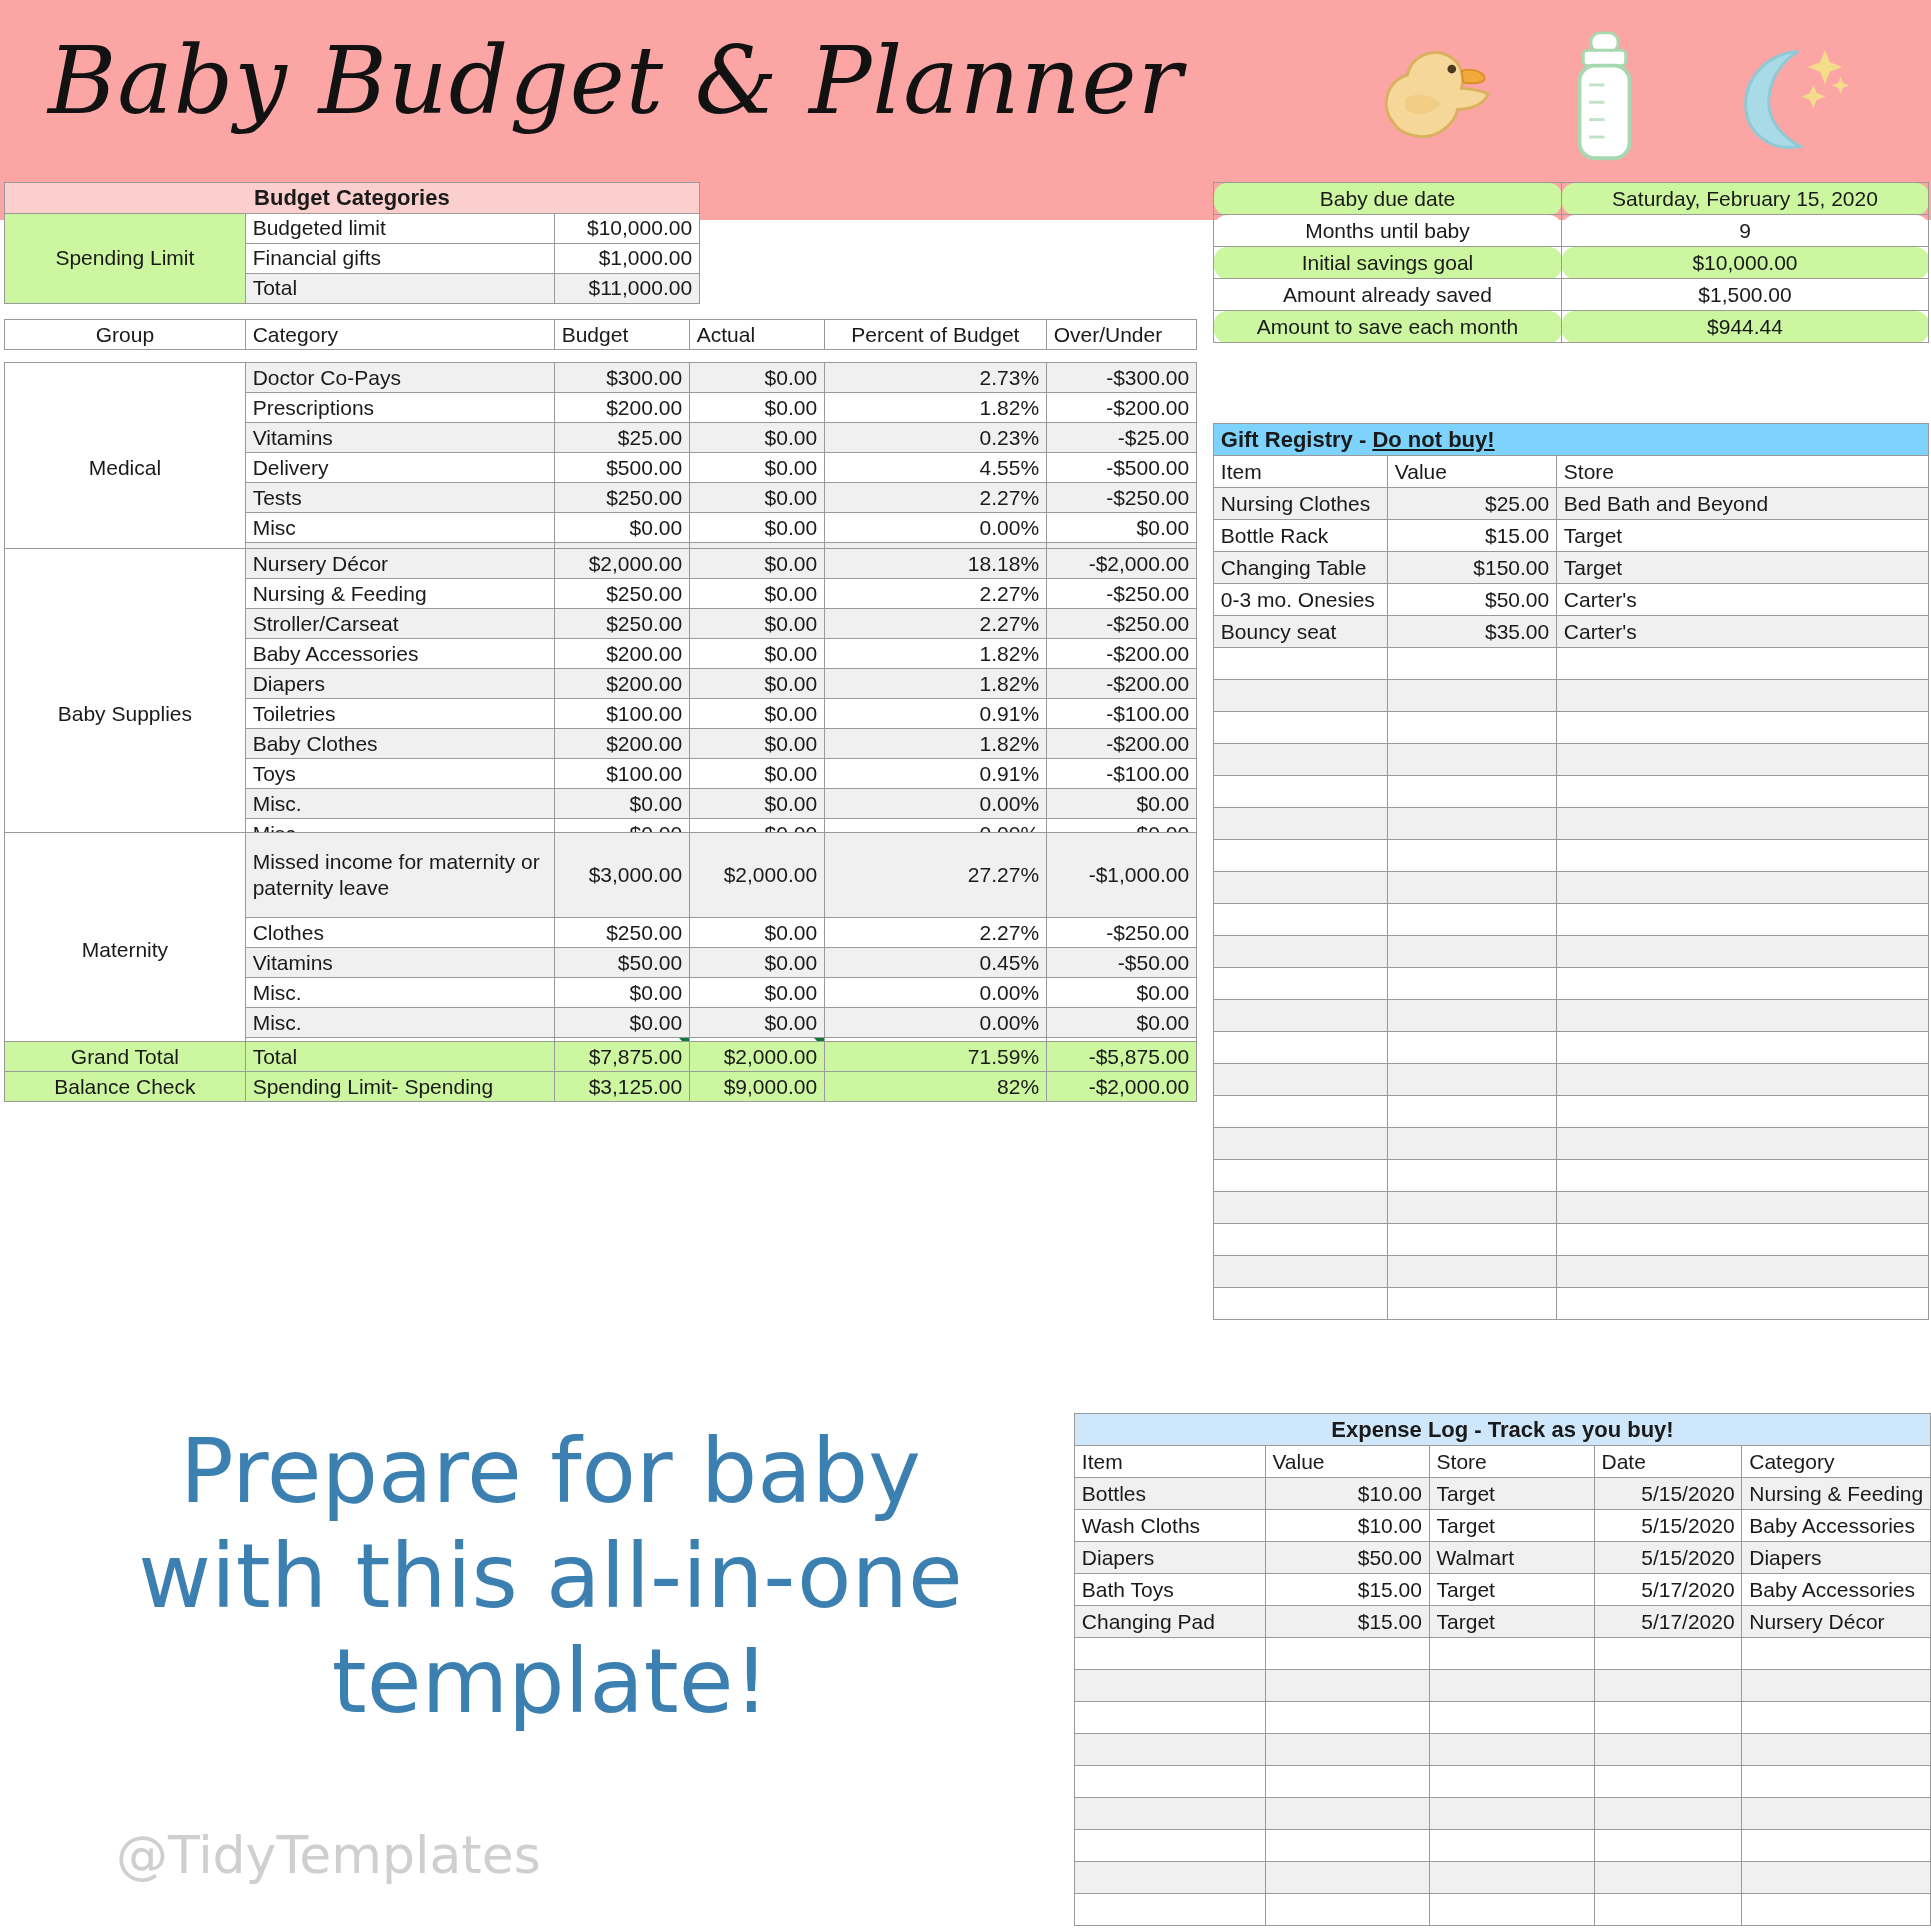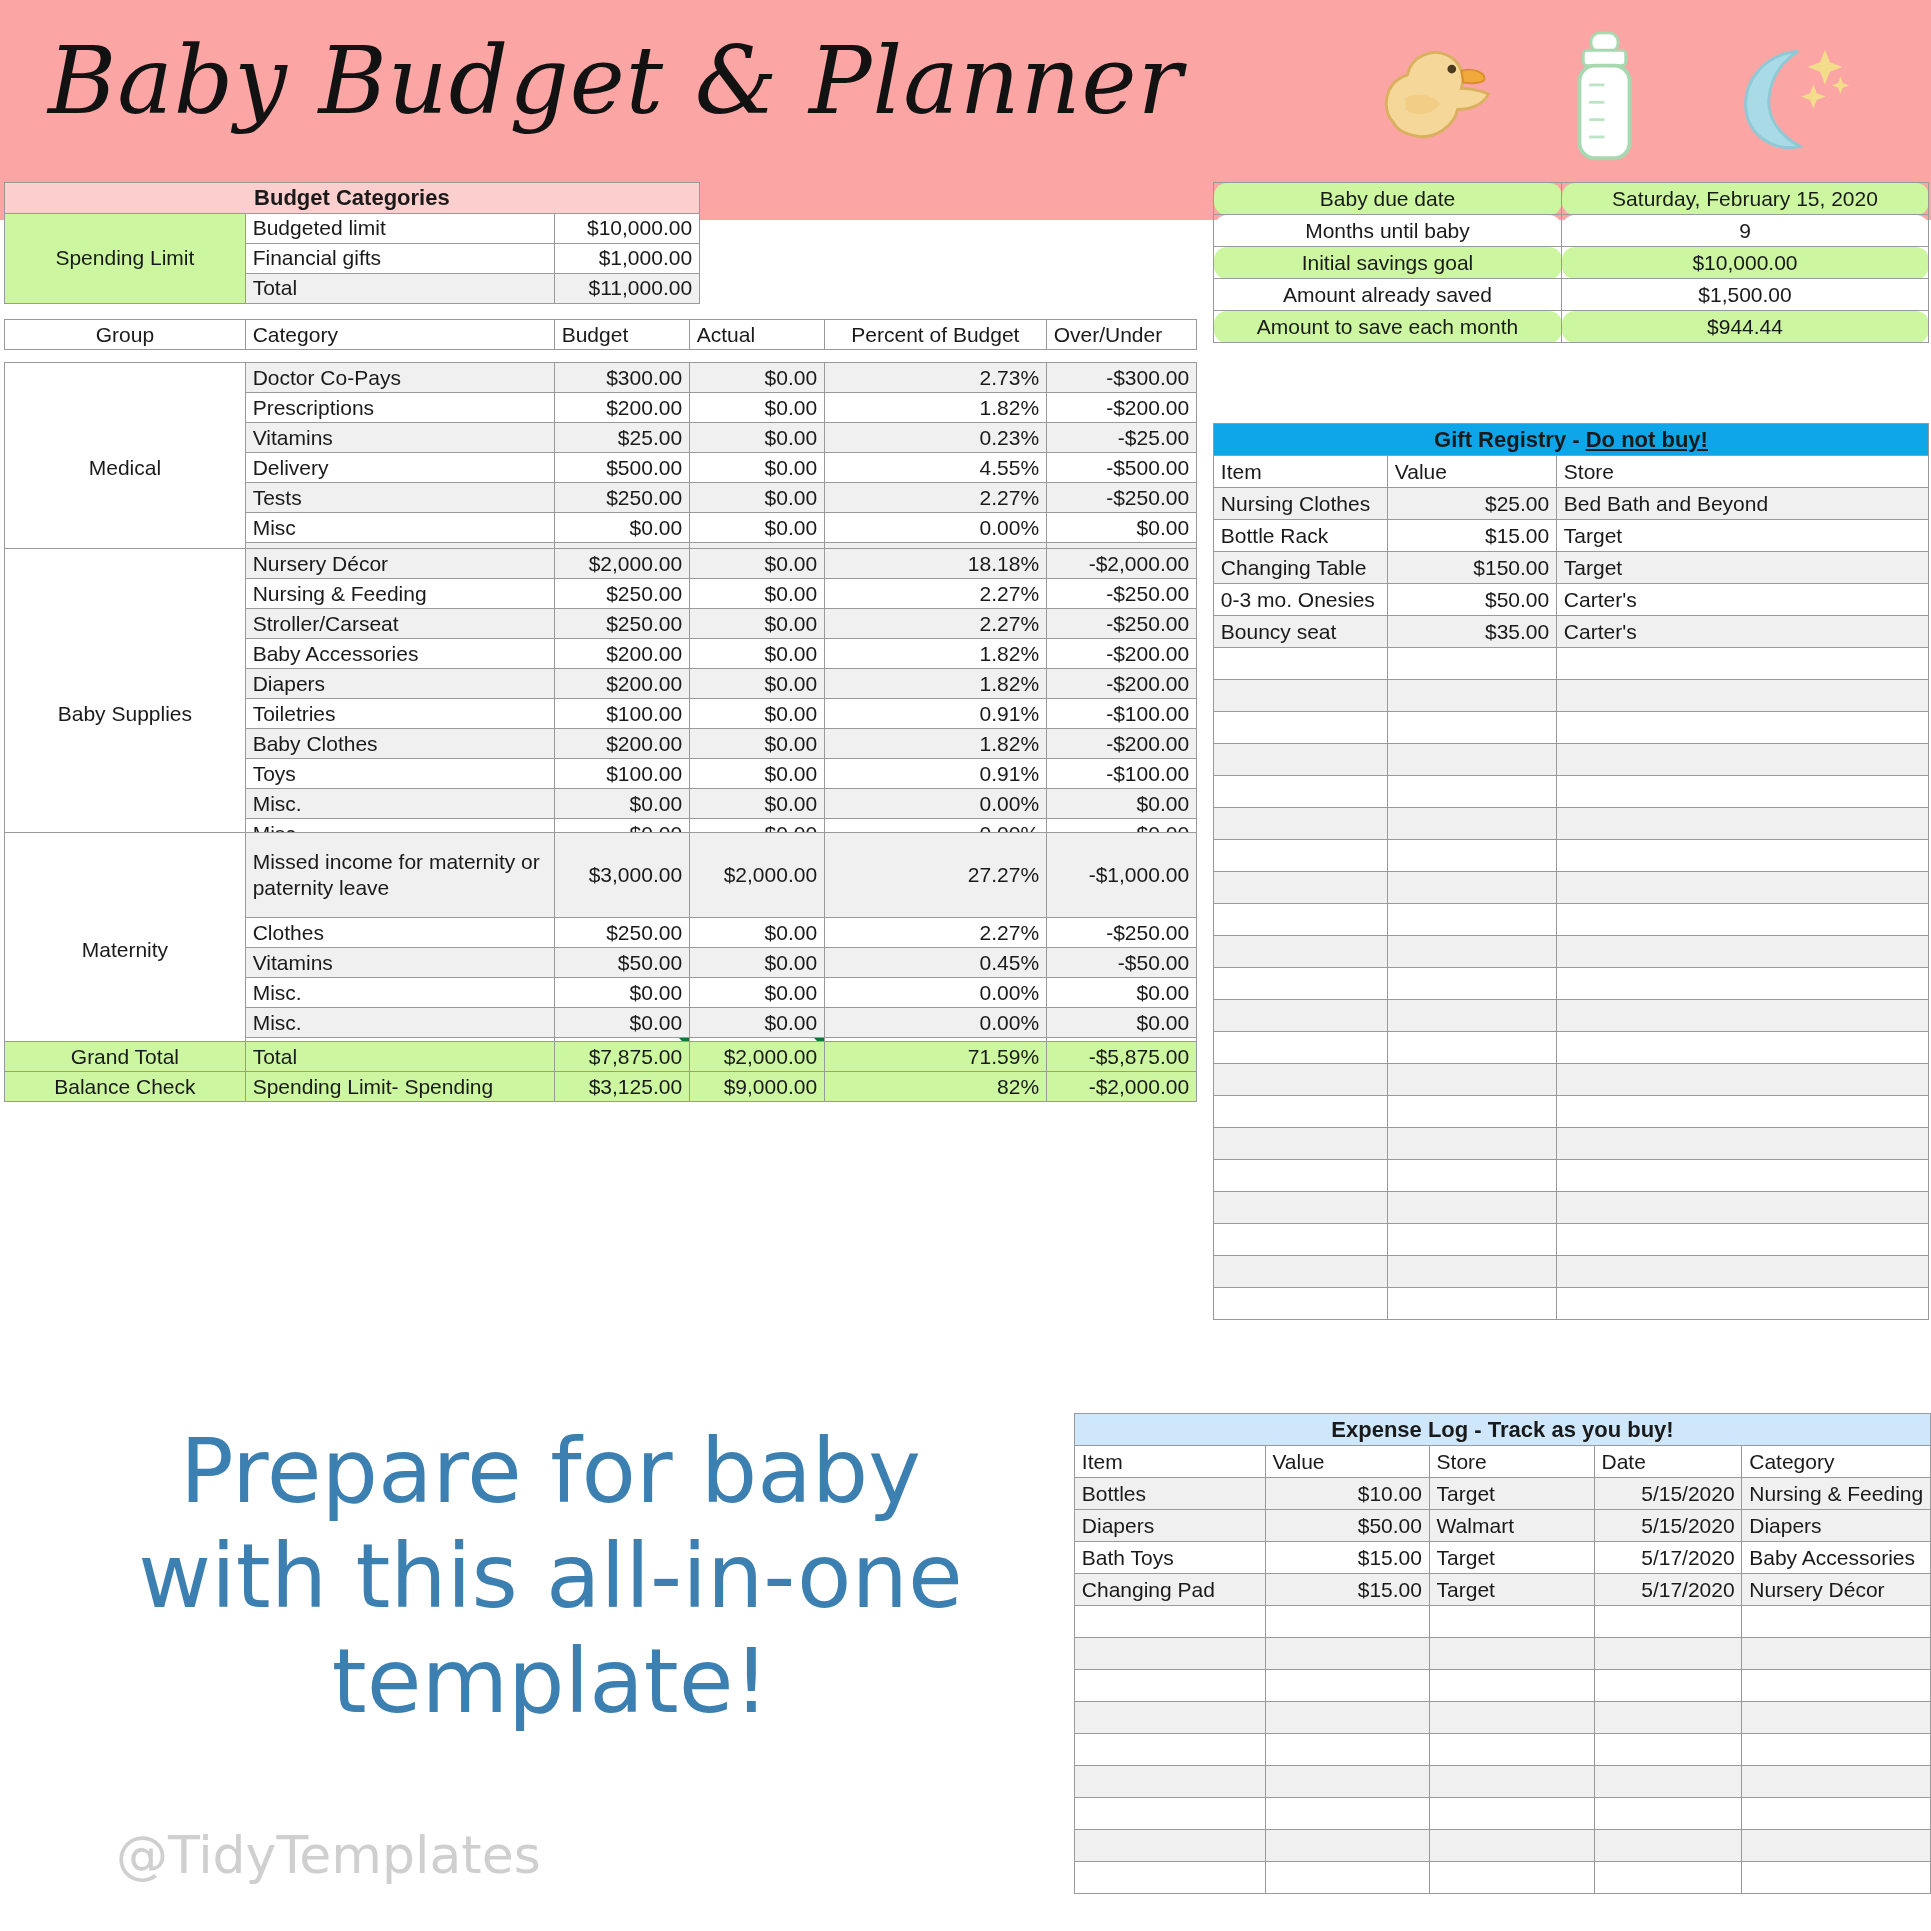--- a/index.html
+++ b/index.html
@@ -89,21 +89,21 @@
   #duedate { position: absolute; left: 1213px; top: 182px; }
   #duedate td { height: 32px; border-radius: 13px; }
   #duedate tr.g td { background: #ccf7a0; }
   #duedate td.lab { text-align: center; }
   #duedate td.val { text-align: center; }
 
   
   #registry { position: absolute; left: 1213px; top: 423px; }
   #registry td { height: 32px; }
   #registry .title-cell {
-    background: #0ea5e9; text-align: center; font-weight: bold; font-size: 22px;
+    background: #7dd3fc; text-align: left; font-weight: bold; font-size: 22px;
   }
   #registry .title-cell u { text-decoration: underline; }
 
   
   #expenselog { position: absolute; left: 1074px; top: 1413px; }
   #expenselog td { height: 32px; }
   #expenselog .title-cell {
     background: #cfe7fa; text-align: center; font-weight: bold; font-size: 22px;
   }
 
@@ -639,20 +639,27 @@
       <td>Category</td>
     </tr>
   <tr>
         <td class="alt">Bottles</td>
         <td class="r alt">$10.00</td>
         <td class="alt">Target</td>
         <td class="r alt">5/15/2020</td>
         <td class="alt">Nursing &amp; Feeding</td>
       </tr>
       <tr>
+        <td>Wash Cloths</td>
+        <td class="r">$10.00</td>
+        <td>Target</td>
+        <td class="r">5/15/2020</td>
+        <td>Baby Accessories</td>
+      </tr>
+      <tr>
         <td class="alt">Diapers</td>
         <td class="r alt">$50.00</td>
         <td class="alt">Walmart</td>
         <td class="r alt">5/15/2020</td>
         <td class="alt">Diapers</td>
       </tr>
       <tr>
         <td>Bath Toys</td>
         <td class="r">$15.00</td>
         <td>Target</td>

